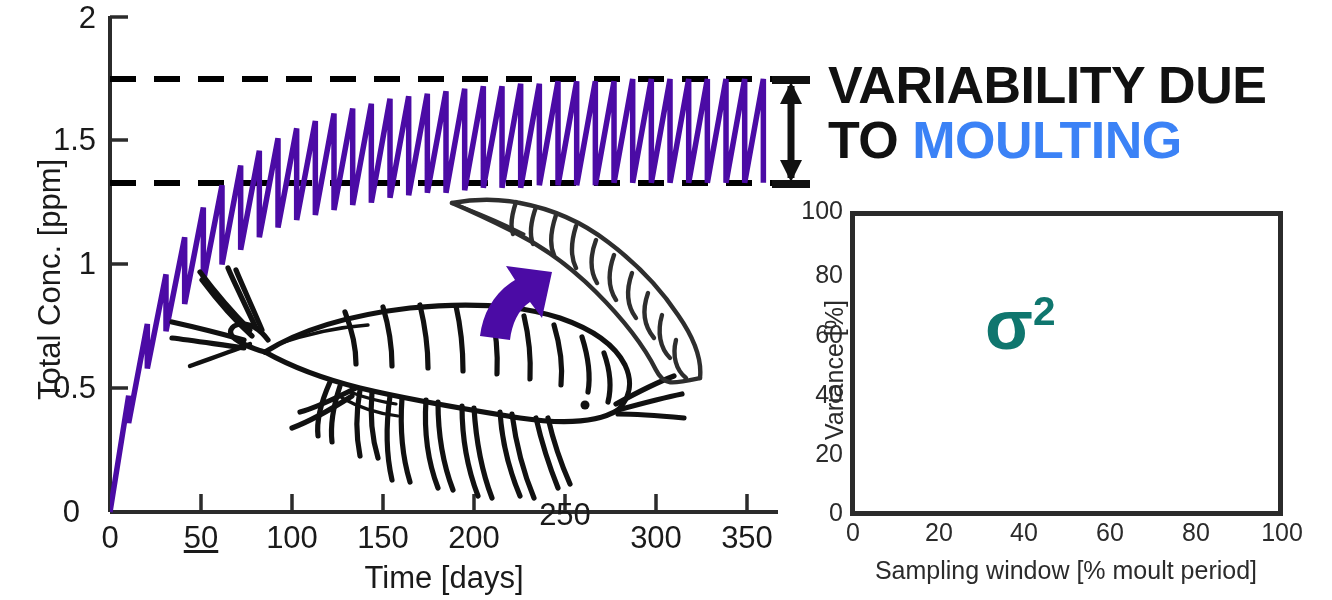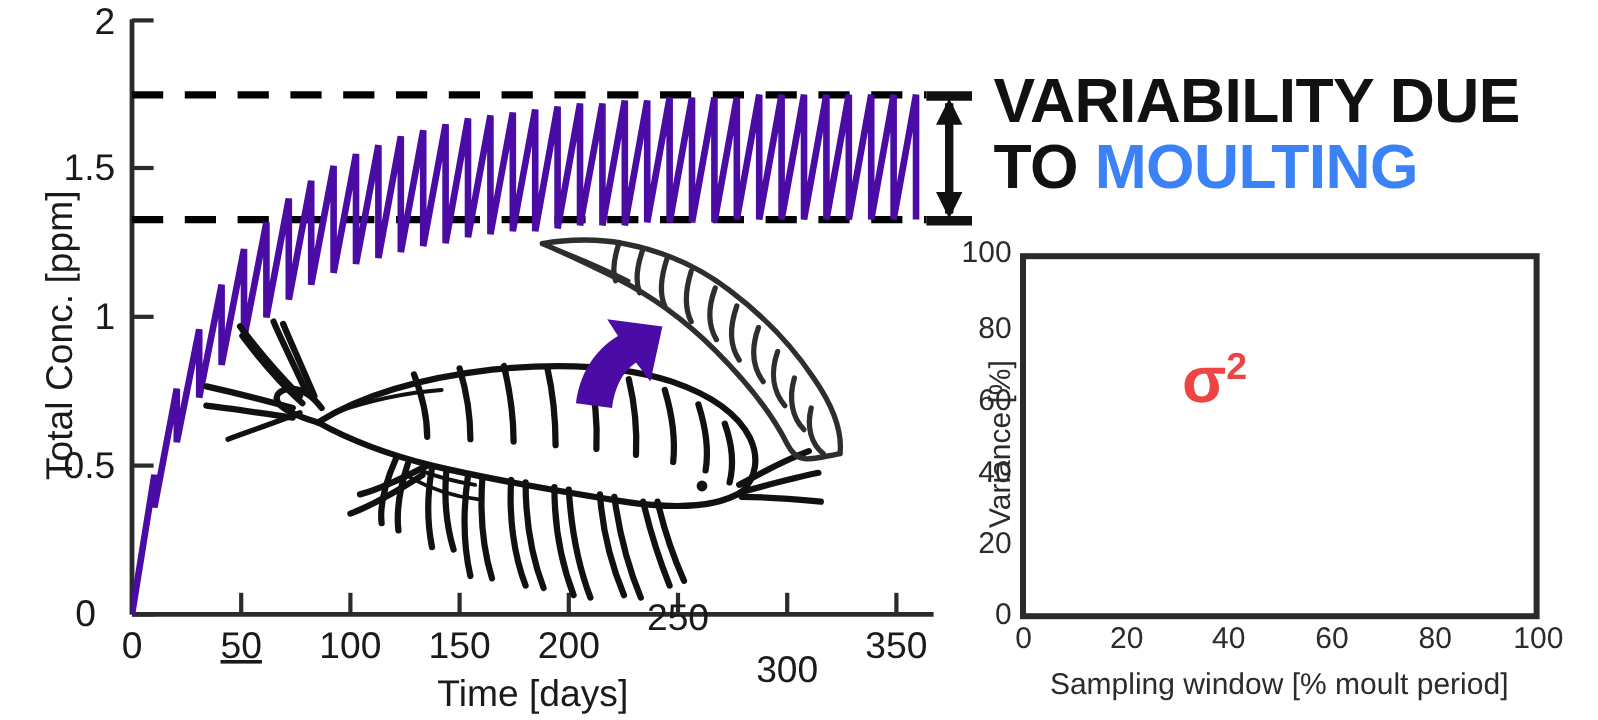--- a/index.html
+++ b/index.html
@@ -88,23 +88,23 @@
     line-height: 1;
   }
   #inset-ylabel {
     transform-origin: 0 0;
     transform: rotate(-90deg);
   }
   #sigma-annot {
     position: absolute;
     left: 985px;
     top: 290px;
-    font-size: 54px;
+    font-size: 70px;
     font-weight: bold;
-    color: #ef4444;
+    color: #0f766e;
     font-family: "Liberation Sans", sans-serif;
     line-height: 1;
   }
   #sigma-annot sup {
     font-size: 0.58em;
     vertical-align: super;
     line-height: 0;
   }
 </style>
 </head>
@@ -286,21 +286,21 @@
   <div class="tick-label" style="left:96px;  top:248px;  transform:translateX(-100%);">1</div>
   <div class="tick-label" style="left:96px;  top:124px;  transform:translateX(-100%);">1.5</div>
   <div class="tick-label" style="left:96px;  top:2px;    transform:translateX(-100%);">2</div>
 
   <div class="tick-label" style="left:110px; top:522px; transform:translateX(-50%);">0</div>
   <div class="tick-label" style="left:201px; top:522px; transform:translateX(-50%);text-decoration:underline;">50</div>
   <div class="tick-label" style="left:292px; top:522px; transform:translateX(-50%);">100</div>
   <div class="tick-label" style="left:383px; top:522px; transform:translateX(-50%);">150</div>
   <div class="tick-label" style="left:474px; top:522px; transform:translateX(-50%);">200</div>
   <div class="tick-label" style="left:565px; top:499px; transform:translateX(-50%);">250</div>
-  <div class="tick-label" style="left:656px; top:522px; transform:translateX(-50%);margin-top:20px;">300</div>
+  <div class="tick-label" style="left:656px; top:522px; transform:translateX(-50%);">300</div>
   <div class="tick-label" style="left:747px; top:522px; transform:translateX(-50%);">350</div>
 
   <div class="axis-title" id="ylabel-main" style="left:34px; top:400px;">Total Conc. [ppm]</div>
   <div class="axis-title" style="left:444px; top:562px; transform:translateX(-50%);">Time [days]</div>
 
   <div id="callout">
     <div>VARIABILITY DUE</div>
     <div><span>TO </span><span class="purple">MOULTING</span></div>
   </div>
 

